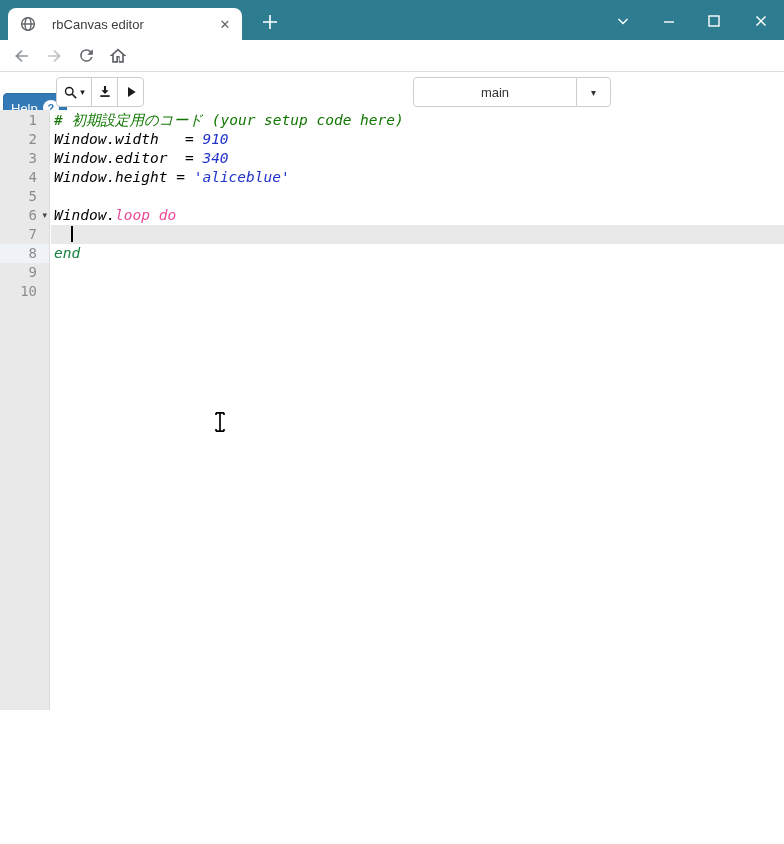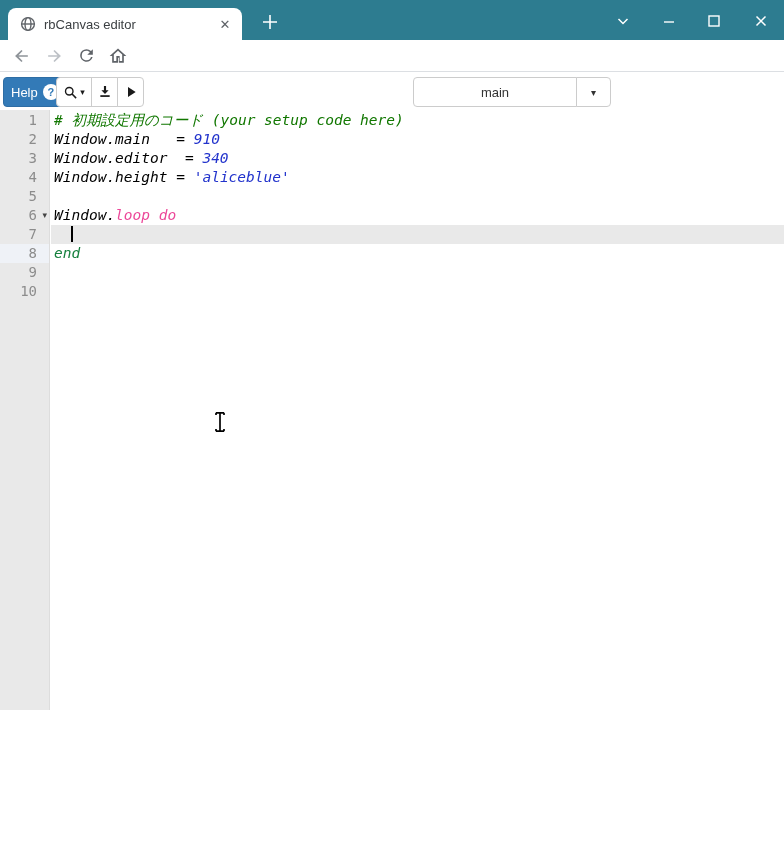--- a/index.html
+++ b/index.html
@@ -3,39 +3,39 @@
 <meta charset="utf-8">
 <style>
   * { margin:0; padding:0; box-sizing:border-box; }
   body { font-family:"Liberation Sans", sans-serif; background:#fff; }
   .screen { position:relative; width:784px; height:844px; background:#fff; overflow:hidden; }
 
   
   .titlebar { position:absolute; left:0; top:0; width:784px; height:40px; background:#2d7c90; }
   .tab { position:absolute; left:8px; top:8px; width:234px; height:32px; background:#fff;
          border-radius:8px 8px 0 0; display:flex; align-items:center; padding:0 8px 0 12px; }
-  .tab-title { flex:1; font-size:13px; color:#3c4043; margin-left:8px; white-space:nowrap; overflow:hidden; }
+  .tab-title { flex:1; font-size:13px; color:#3c4043; margin-left:16px; white-space:nowrap; overflow:hidden; }
   .tab-close { width:18px; height:18px; display:flex; align-items:center; justify-content:center;
                color:#5f6368; font-size:13px; border-radius:50%; cursor:pointer; }
   .newtab-btn { position:absolute; left:256px; top:8px; width:28px; height:28px; display:flex;
                 align-items:center; justify-content:center; }
   .winctl { position:absolute; top:10px; width:22px; height:22px; display:flex; align-items:center; justify-content:center; }
 
   
   .navbar { position:absolute; left:0; top:40px; width:784px; height:32px; background:#fff;
             border-bottom:1px solid #dcdfe3; display:flex; align-items:center; }
   .nav-icon { width:28px; height:28px; display:flex; align-items:center; justify-content:center; margin-left:4px; }
   .omnibox { position:absolute; left:138px; top:44px; width:508px; height:25px; background:#f1f3f4;
              border-radius:13px; display:flex; align-items:center; padding:0 8px 0 12px; }
   .omnibox-url { flex:1; font-size:13.5px; color:#202124; margin-left:8px; white-space:nowrap; overflow:hidden; }
   .right-icons { position:absolute; right:4px; top:42px; height:30px; display:flex; align-items:center; gap:10px; }
 
   
   .apptoolbar { position:absolute; left:0; top:72px; width:784px; height:38px; background:#fff; }
-  .help-btn { position:absolute; left:3px; top:5px; height:30px; padding:0 7px; background:#337ab7;
+  .help-btn { position:absolute; left:3px; top:21px; height:30px; padding:0 7px; background:#337ab7;
               border:1px solid #2e6da4; border-radius:4px; color:#fff; font-size:13px;
               display:flex; align-items:center; gap:5px; cursor:pointer; }
   .help-badge { width:16px; height:16px; background:#fff; color:#337ab7; border-radius:50%;
                 font-size:11px; font-weight:bold; display:flex; align-items:center; justify-content:center; }
   .btn-group { position:absolute; left:56px; top:5px; display:flex; }
   .tool-btn { height:30px; background:#fff; border:1px solid #ccc; display:flex; align-items:center;
               justify-content:center; cursor:pointer; margin-left:-1px; }
   .tool-btn:first-child { border-radius:4px 0 0 4px; margin-left:0; }
   .tool-btn:last-child { border-radius:0 4px 4px 0; }
   .caret-down { font-size:9px; color:#1a1a1a; margin-left:2px; }
@@ -230,21 +230,21 @@
         </div>
         <div class="gutter-row">
           <span class="lnum">9</span>
         </div>
         <div class="gutter-row">
           <span class="lnum">10</span>
         </div>
       </div>
     <div class="code-area">
         <pre class="code-row"><span class="tok-comment"># 初期設定用のコード (your setup code here)</span></pre>
-        <pre class="code-row"><span class="tok-plain">Window.main   = </span><span class="tok-number">910</span></pre>
+        <pre class="code-row"><span class="tok-plain">Window.width   = </span><span class="tok-number">910</span></pre>
         <pre class="code-row"><span class="tok-plain">Window.editor  = </span><span class="tok-number">340</span></pre>
         <pre class="code-row"><span class="tok-plain">Window.height = </span><span class="tok-string">'aliceblue'</span></pre>
         <pre class="code-row"></pre>
         <pre class="code-row"><span class="tok-plain">Window.</span><span class="tok-kw-blue">loop</span><span class="tok-plain"> </span><span class="tok-kw-blue">do</span></pre>
         <pre class="code-row active"><span class="tok-plain">  </span><span class="editor-caret"></span></pre>
         <pre class="code-row"><span class="tok-keyword">end</span></pre>
         <pre class="code-row"></pre>
       </div>
   </div>
 

